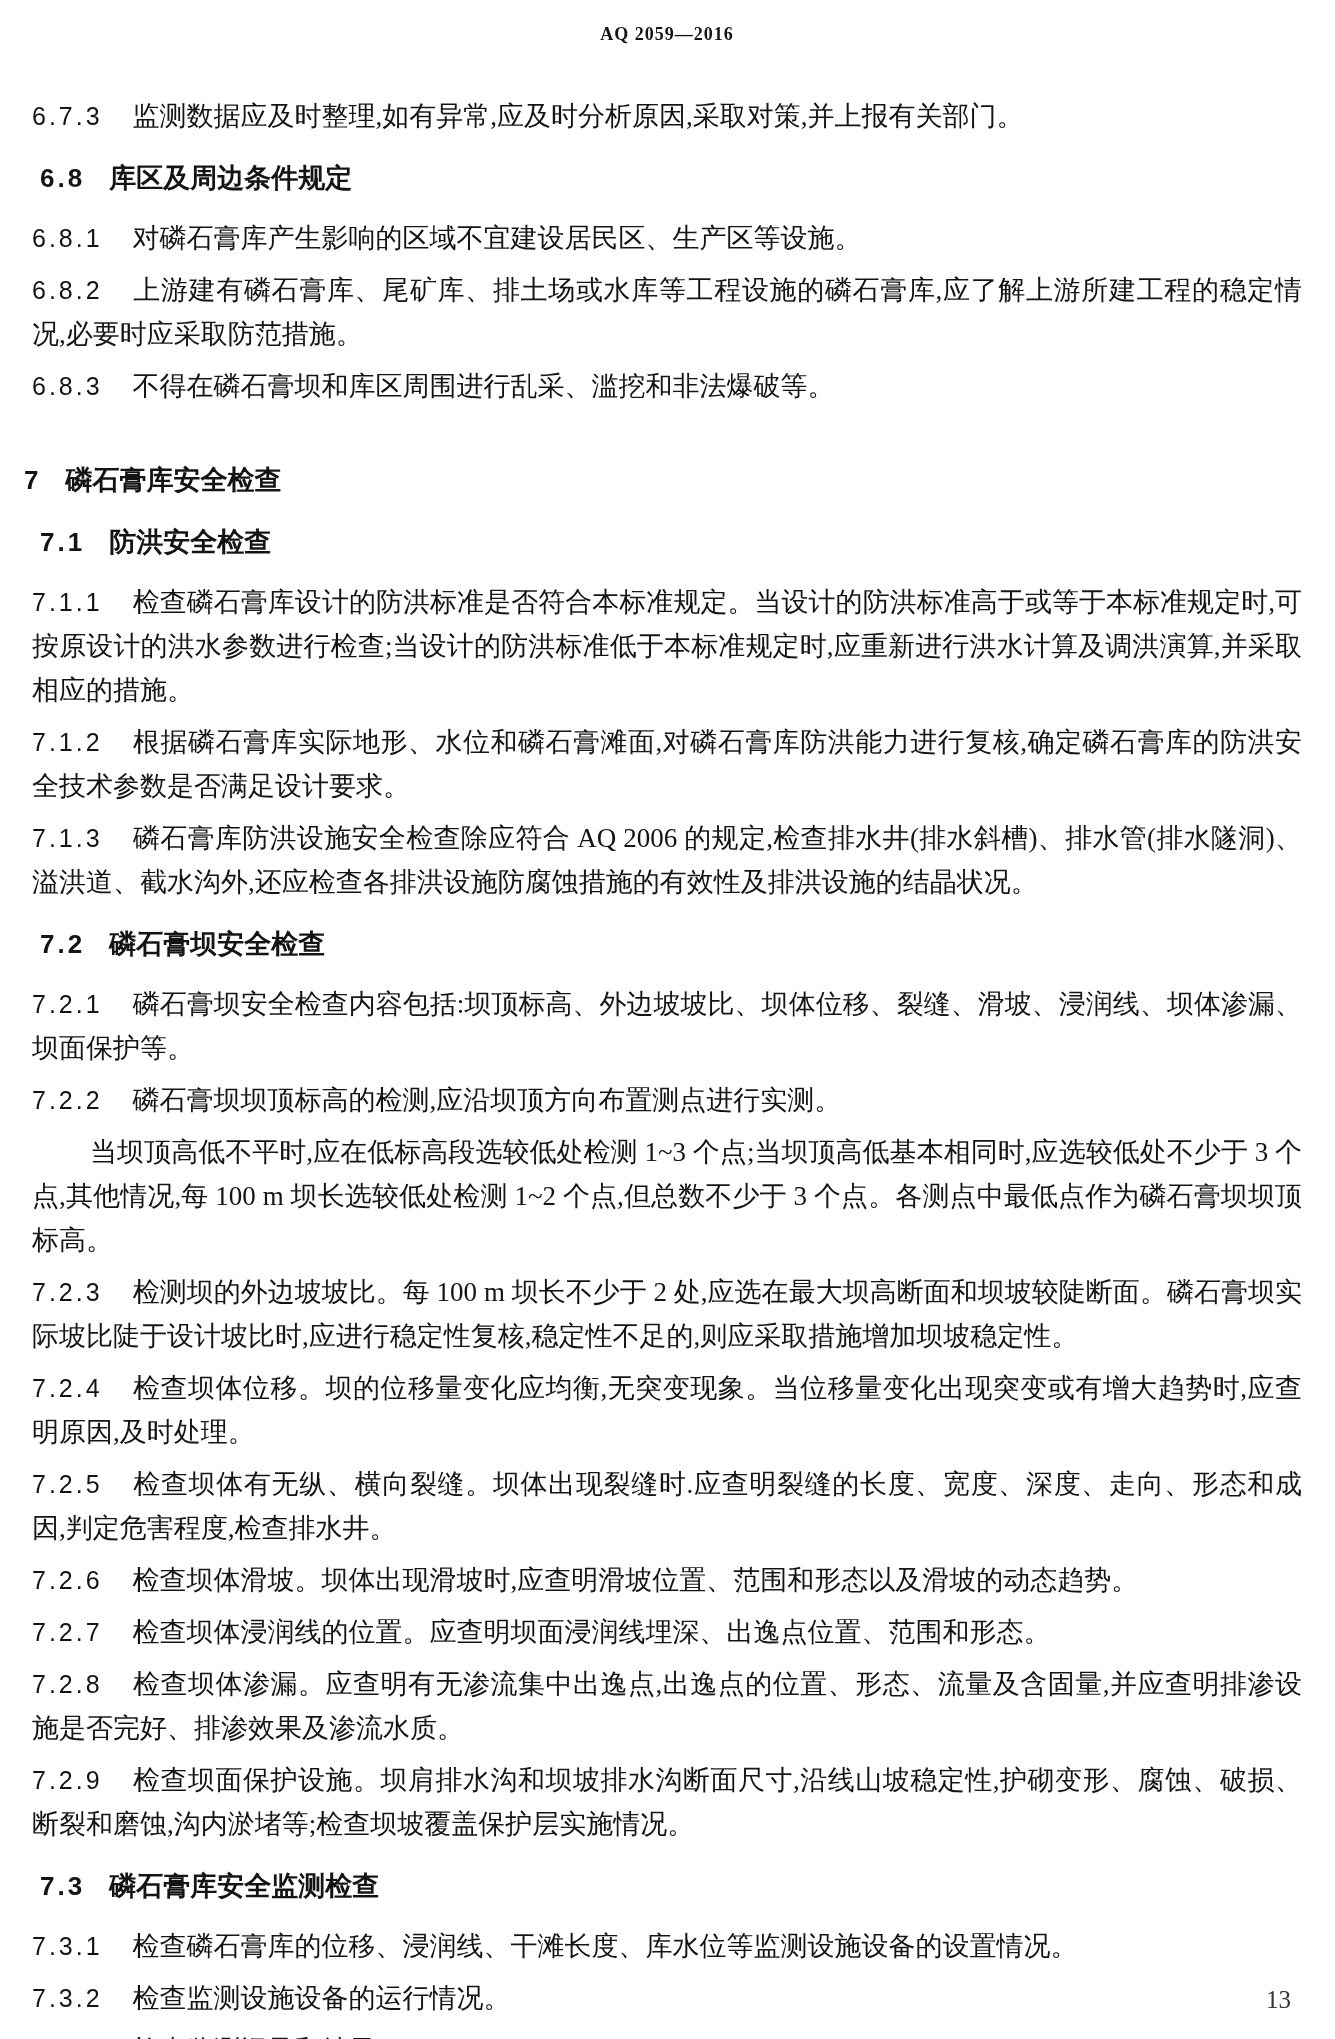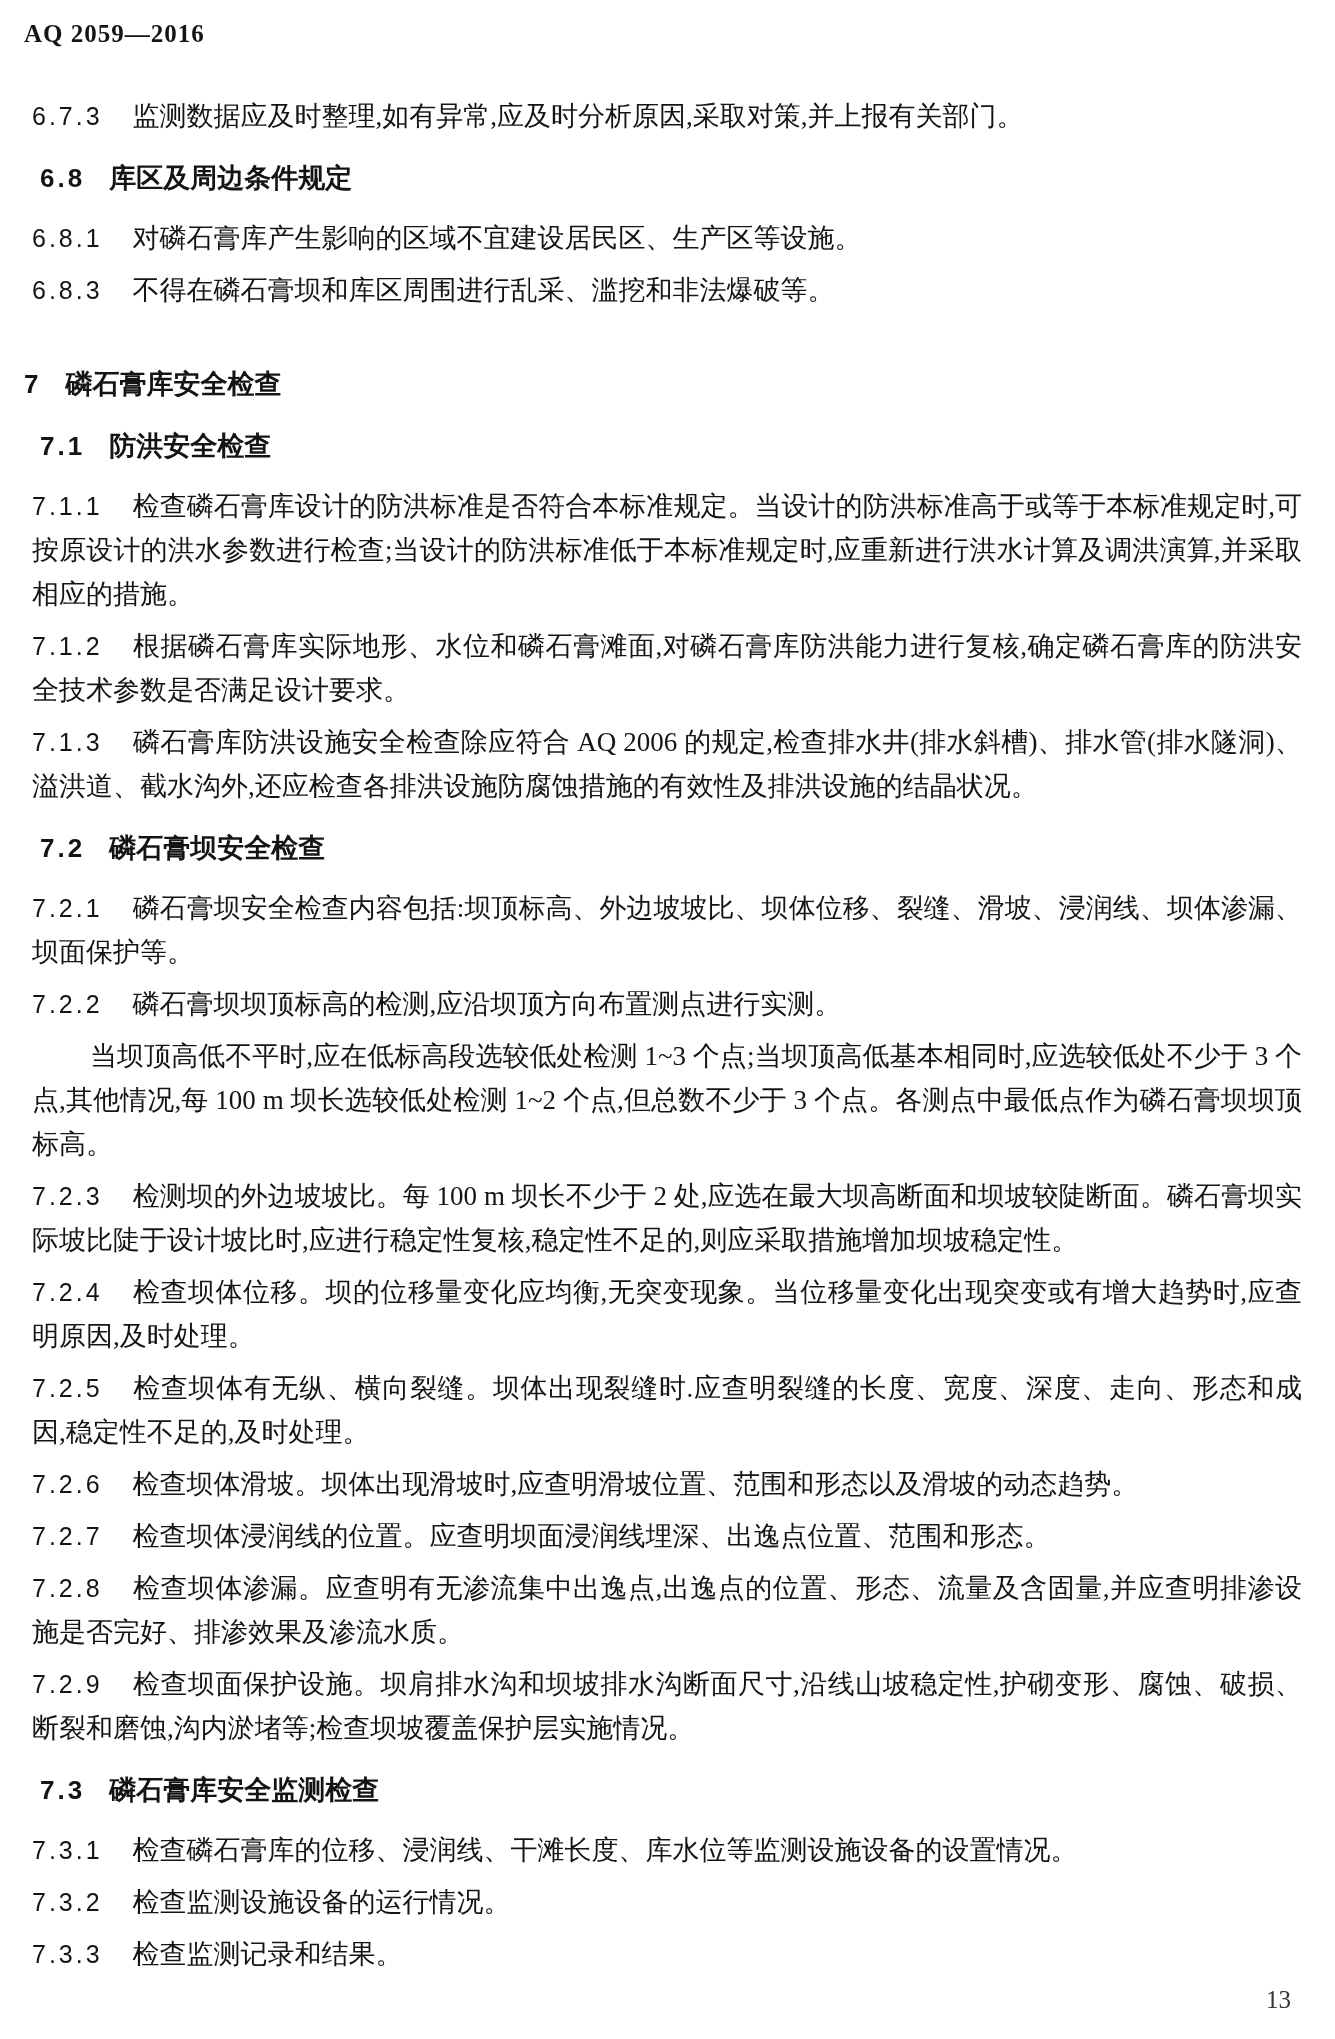--- a/index.html
+++ b/index.html
@@ -12,23 +12,23 @@
     width: 1335px;
     height: 2039px;
     background: #ffffff;
     box-sizing: border-box;
     padding: 12px 25px 0 24px;
     font-family: "Liberation Serif", serif;
     color: #141414;
     overflow: hidden;
   }
   .doc-header {
-    text-align: left;
+    text-align: center;
     font-weight: bold;
-    font-size: 25px;
+    font-size: 18px;
     line-height: 44px;
     letter-spacing: 1px;
     margin: 0 0 38px 0;
   }
   .clause {
     margin: 8px;
     font-size: 27px;
     line-height: 44px;
     text-align: justify;
   }
@@ -80,20 +80,23 @@
   </p>
 
   <h2 class="heading">
     <span class="num">6.8</span><span>库区及周边条件规定</span>
   </h2>
 
   <p class="clause">
     <span class="num">6.8.1</span><span>对磷石膏库产生影响的区域不宜建设居民区、生产区等设施。</span>
   </p>
 
+  <p class="clause">
+    <span class="num">6.8.2</span><span>上游建有磷石膏库、尾矿库、排土场或水库等工程设施的磷石膏库,应了解上游所建工程的稳定情况,必要时应采取防范措施。</span>
+  </p>
 
   <p class="clause">
     <span class="num">6.8.3</span><span>不得在磷石膏坝和库区周围进行乱采、滥挖和非法爆破等。</span>
   </p>
 
   <h1 class="chapter">
     <span class="num">7</span><span>磷石膏库安全检查</span>
   </h1>
 
   <h2 class="heading">
@@ -130,21 +133,21 @@
 
   <p class="clause">
     <span class="num">7.2.3</span><span>检测坝的外边坡坡比。每 100 m 坝长不少于 2 处,应选在最大坝高断面和坝坡较陡断面。磷石膏坝实际坡比陡于设计坡比时,应进行稳定性复核,稳定性不足的,则应采取措施增加坝坡稳定性。</span>
   </p>
 
   <p class="clause">
     <span class="num">7.2.4</span><span>检查坝体位移。坝的位移量变化应均衡,无突变现象。当位移量变化出现突变或有增大趋势时,应查明原因,及时处理。</span>
   </p>
 
   <p class="clause">
-    <span class="num">7.2.5</span><span>检查坝体有无纵、横向裂缝。坝体出现裂缝时.应查明裂缝的长度、宽度、深度、走向、形态和成因,稳定性不足的,及时处理。</span>
+    <span class="num">7.2.5</span><span>检查坝体有无纵、横向裂缝。坝体出现裂缝时.应查明裂缝的长度、宽度、深度、走向、形态和成因,判定危害程度,检查排水井。</span>
   </p>
 
   <p class="clause">
     <span class="num">7.2.6</span><span>检查坝体滑坡。坝体出现滑坡时,应查明滑坡位置、范围和形态以及滑坡的动态趋势。</span>
   </p>
 
   <p class="clause">
     <span class="num">7.2.7</span><span>检查坝体浸润线的位置。应查明坝面浸润线埋深、出逸点位置、范围和形态。</span>
   </p>
 

